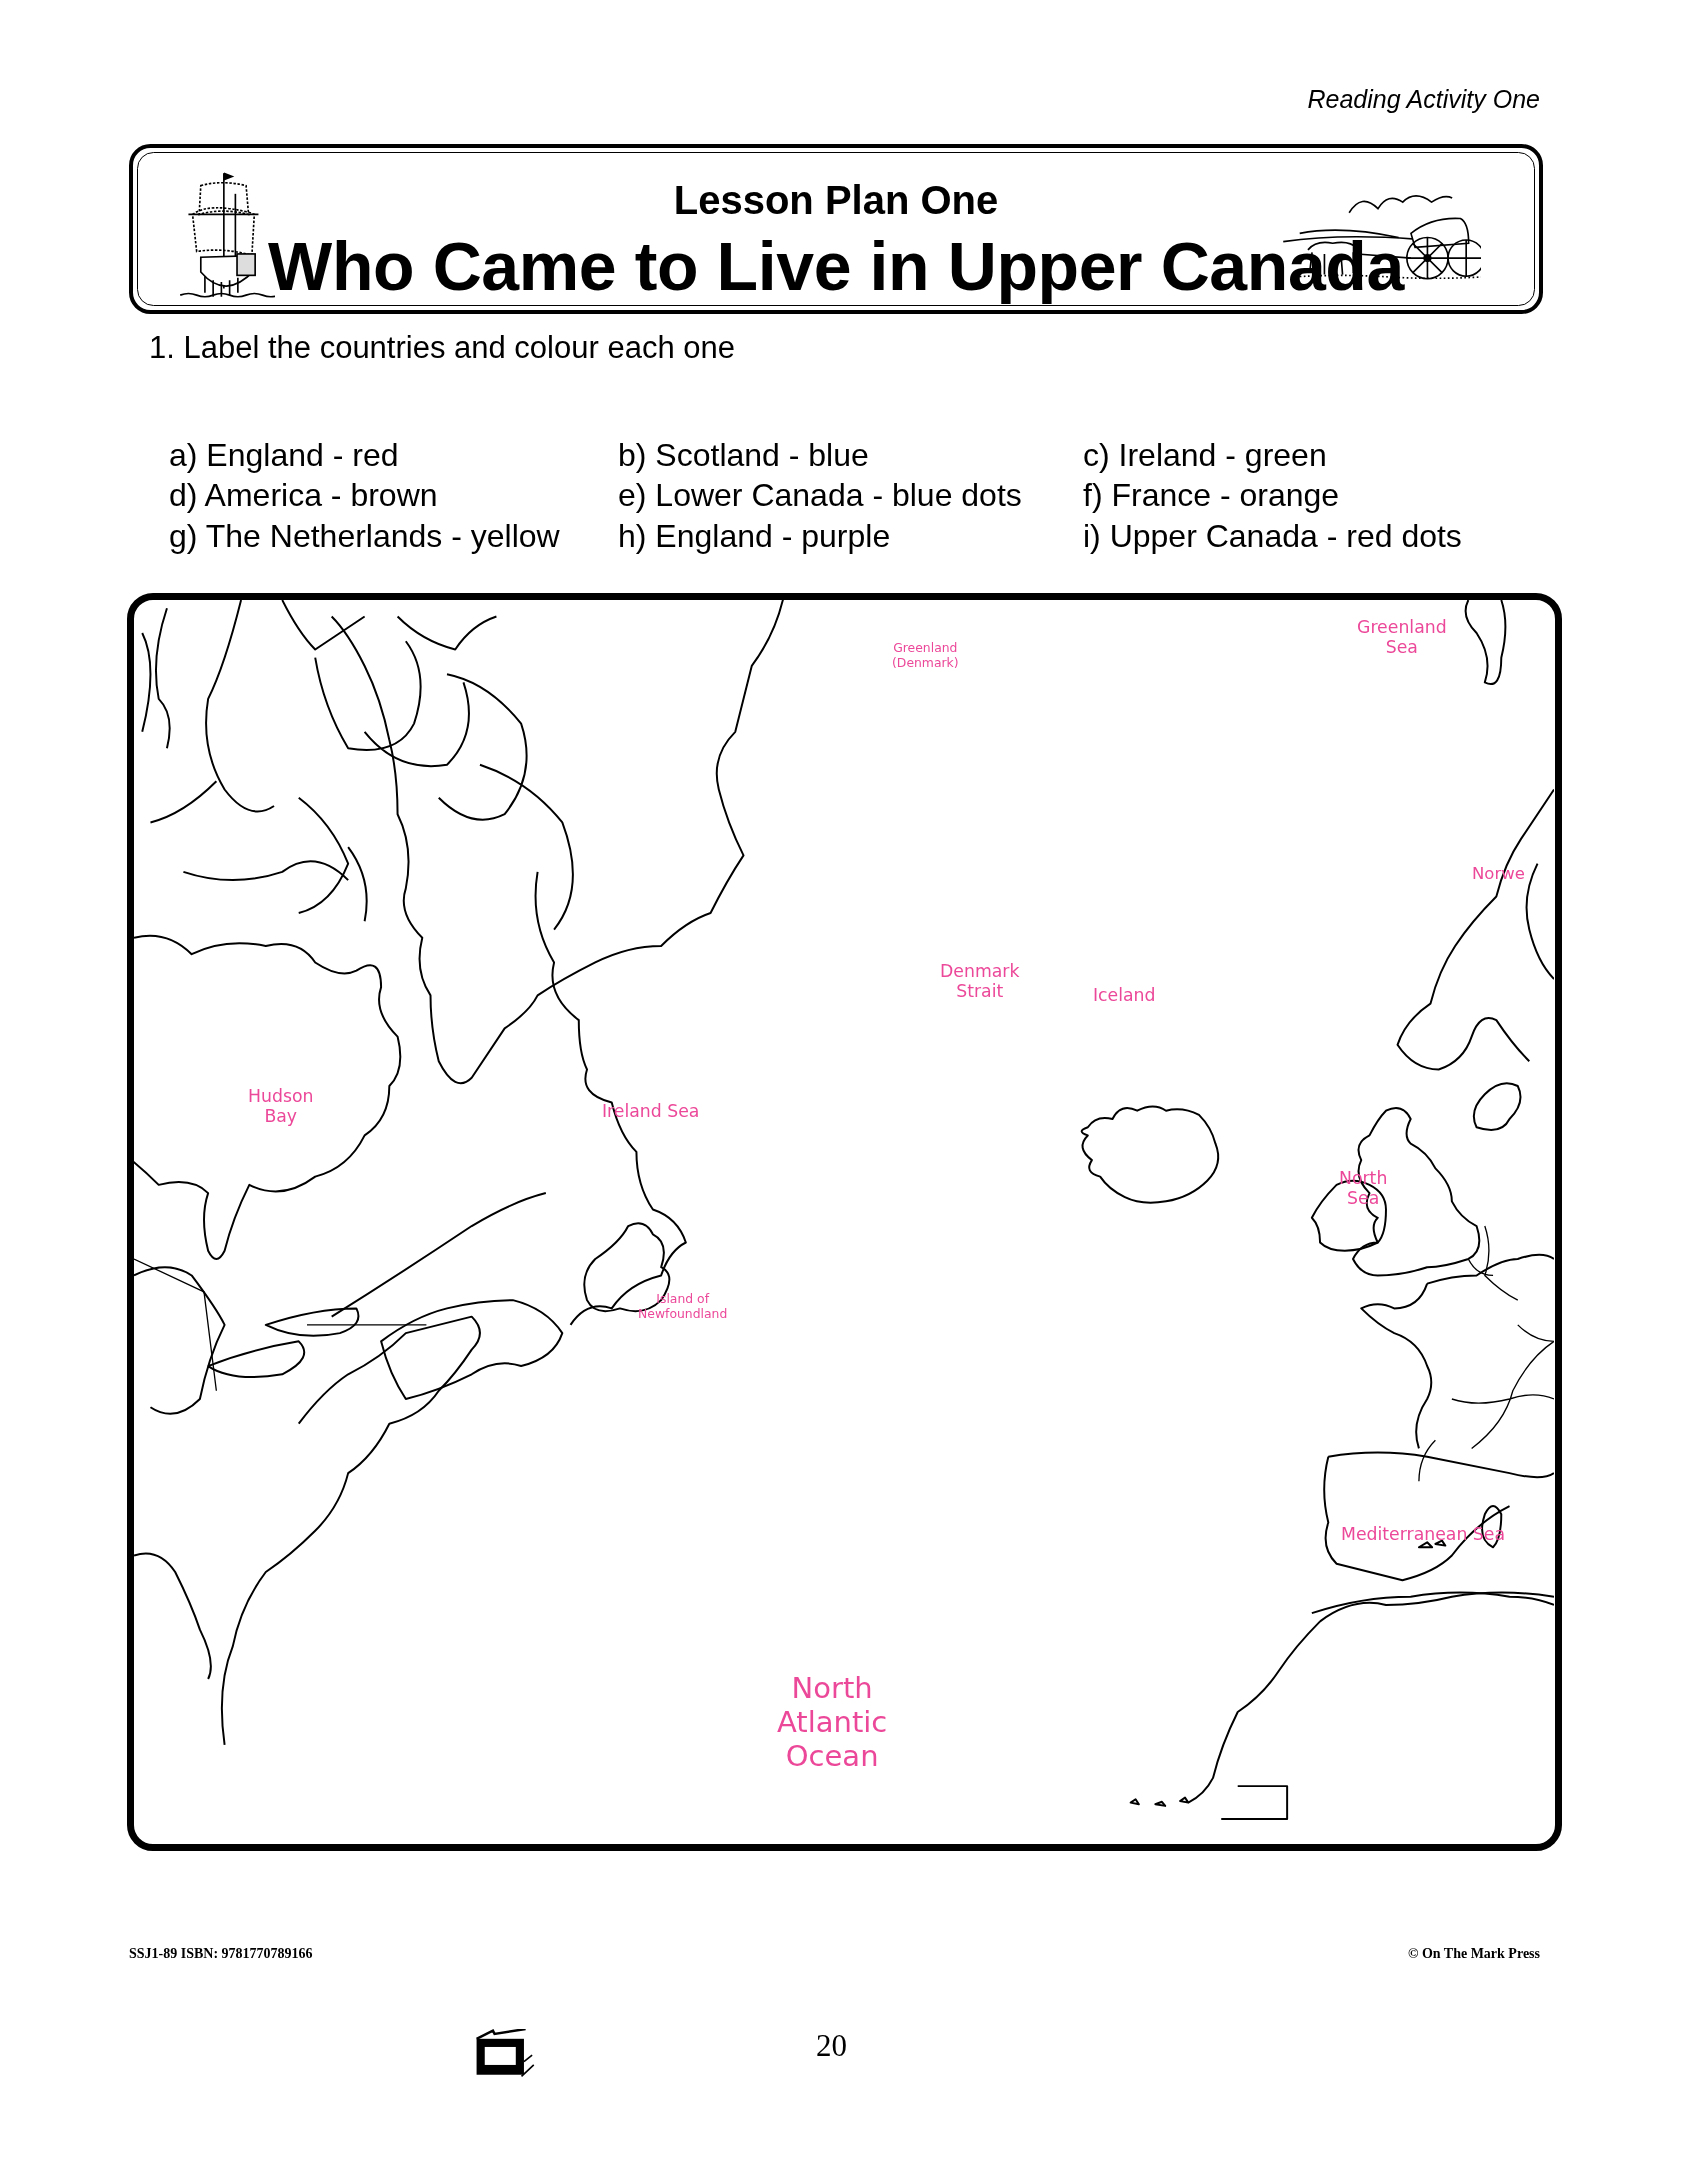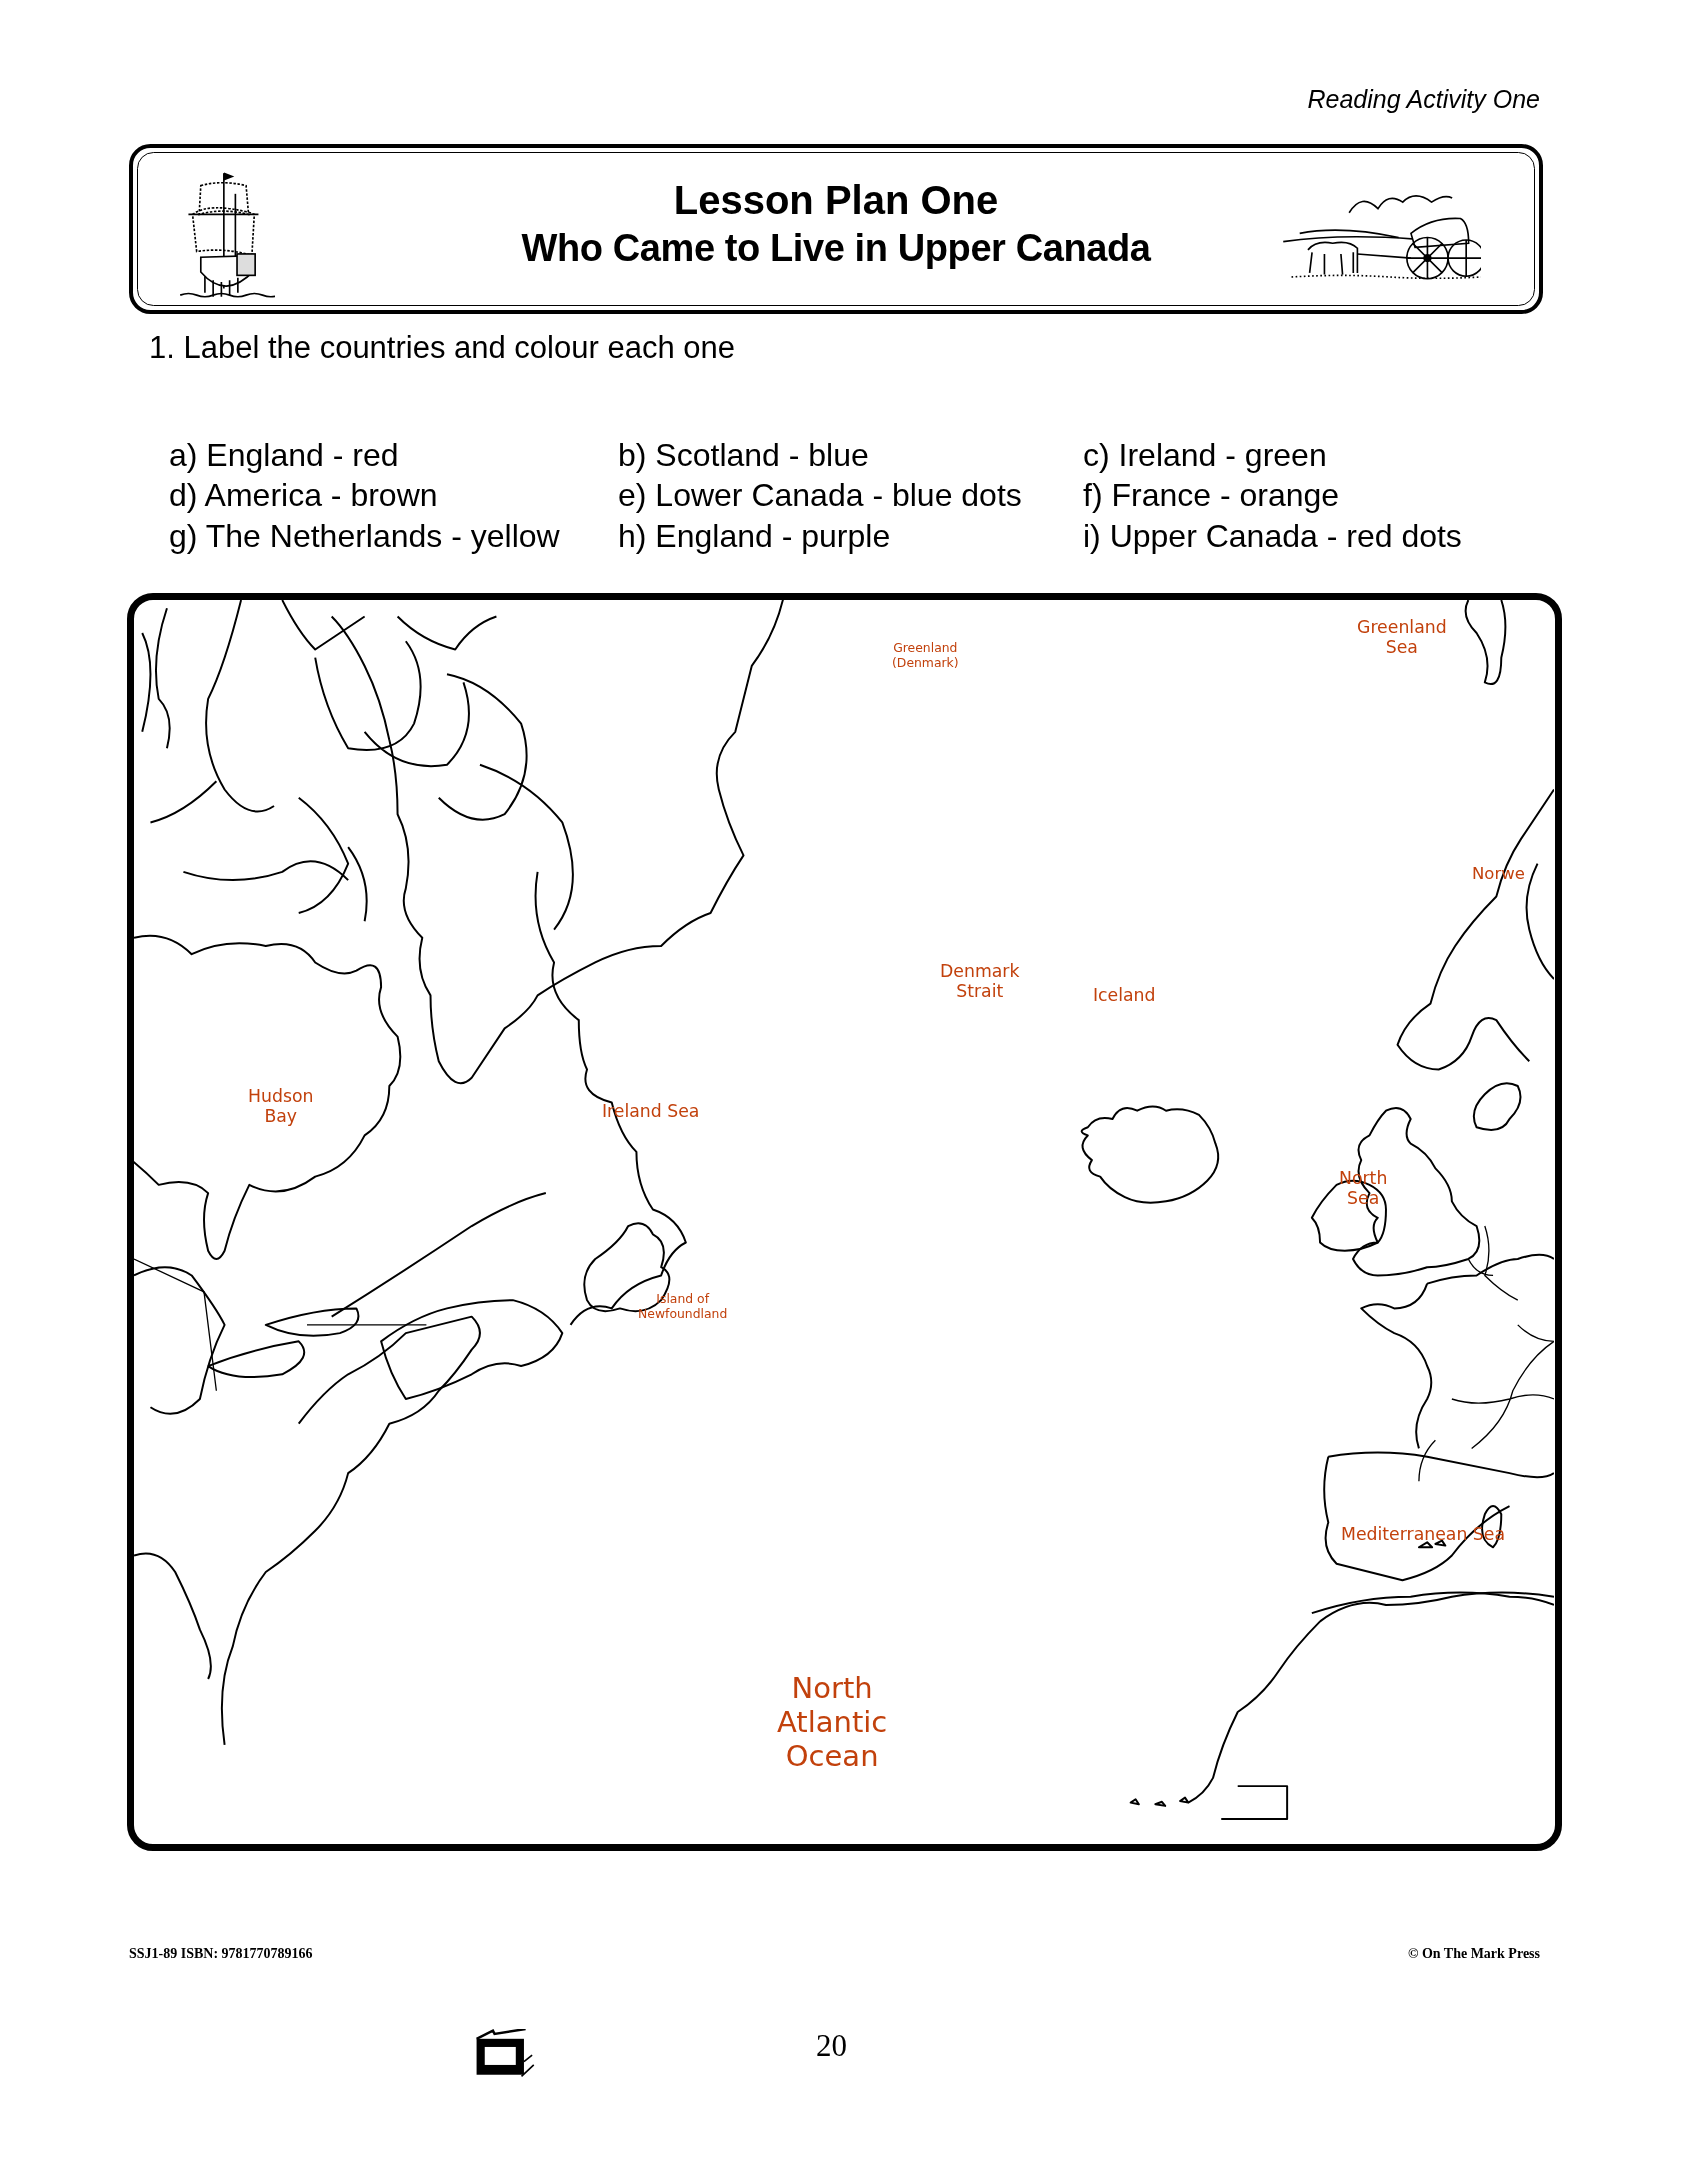--- a/index.html
+++ b/index.html
@@ -5,30 +5,30 @@
   html, body { margin:0; padding:0; background:#ffffff; }
   body { width:1687px; height:2183px; position:relative; overflow:hidden;
          font-family:"Liberation Sans", sans-serif; color:#000; }
   .abs { position:absolute; }
   .running-head { right:147px; top:85px; font-style:italic; font-size:25px; }
   .title-box { left:129px; top:144px; width:1414px; height:170px;
                border:4.1px solid #000; border-radius:21.4px; box-sizing:border-box; }
   .title-box-inner { position:absolute; left:4.1px; top:4.1px; right:4.1px; bottom:4.1px;
                border:1.6px solid #000; border-radius:16.5px; }
   .lesson-label { left:0; width:100%; top:30px; text-align:center; font-weight:bold; font-size:40px; }
-  .lesson-title { left:0; width:100%; top:79px; text-align:center; font-weight:bold; font-size:38px; letter-spacing:-0.4px; }
+  .lesson-title { left:0; width:100%; top:79px; text-align:center; font-weight:bold; font-size:68px; letter-spacing:-0.4px; }
   .ship { left:43px; top:16.5px; width:99px; height:140px; }
   .wagon { right:58px; top:40px; width:206px; height:99px; }
   .instruction { left:129px; top:330px; font-size:31px;margin-left:20px; }
   .legend { left:169px; top:395px; width:1359px; }
   .legend-grid { display:grid; grid-template-columns:449px 465px 445px; row-gap:3.3px; font-size:32px; line-height:37px;margin-top:42px; }
   .map-frame { left:127px; top:593px; width:1435px; height:1258px;
                border:7.4px solid #000; border-radius:26px; box-sizing:border-box; overflow:hidden; background:#fff; }
   .map-svg { position:absolute; left:0; top:0; }
-  .map-label { position:absolute; font-family:"DejaVu Sans", sans-serif; text-align:center; line-height:1.18; color:#c2410c; }
+  .map-label { position:absolute; font-family:"DejaVu Sans", sans-serif; text-align:center; line-height:1.18; color:#ec4899; }
   .footer { top:1946px; font-family:Liberation Serif, serif; font-weight:bold; font-size:14px; }
   .page-num { left:816px; top:2028px; font-family:"Liberation Serif", serif; font-size:31px; }
 </style>
 </head>
 <body>
 
 <div class="abs running-head">Reading Activity One</div>
 
 <div class="abs title-box">
   <div class="title-box-inner"></div>

